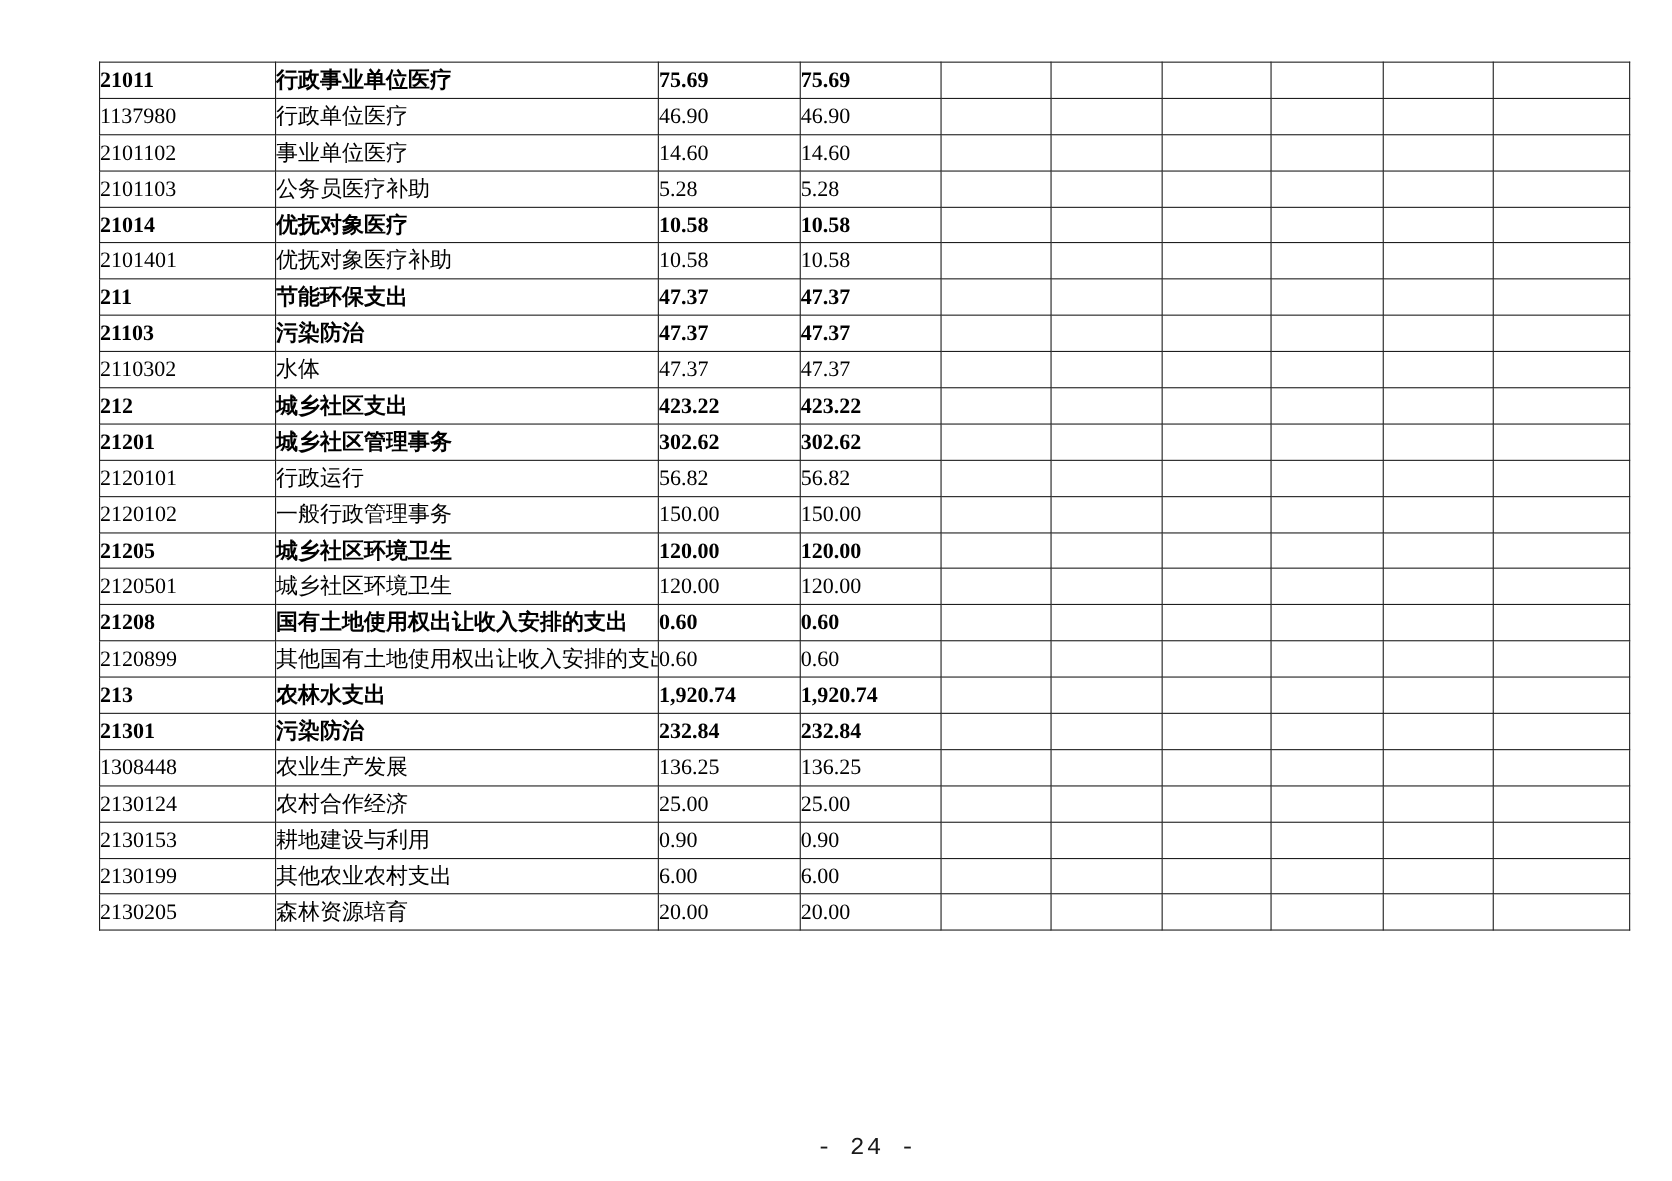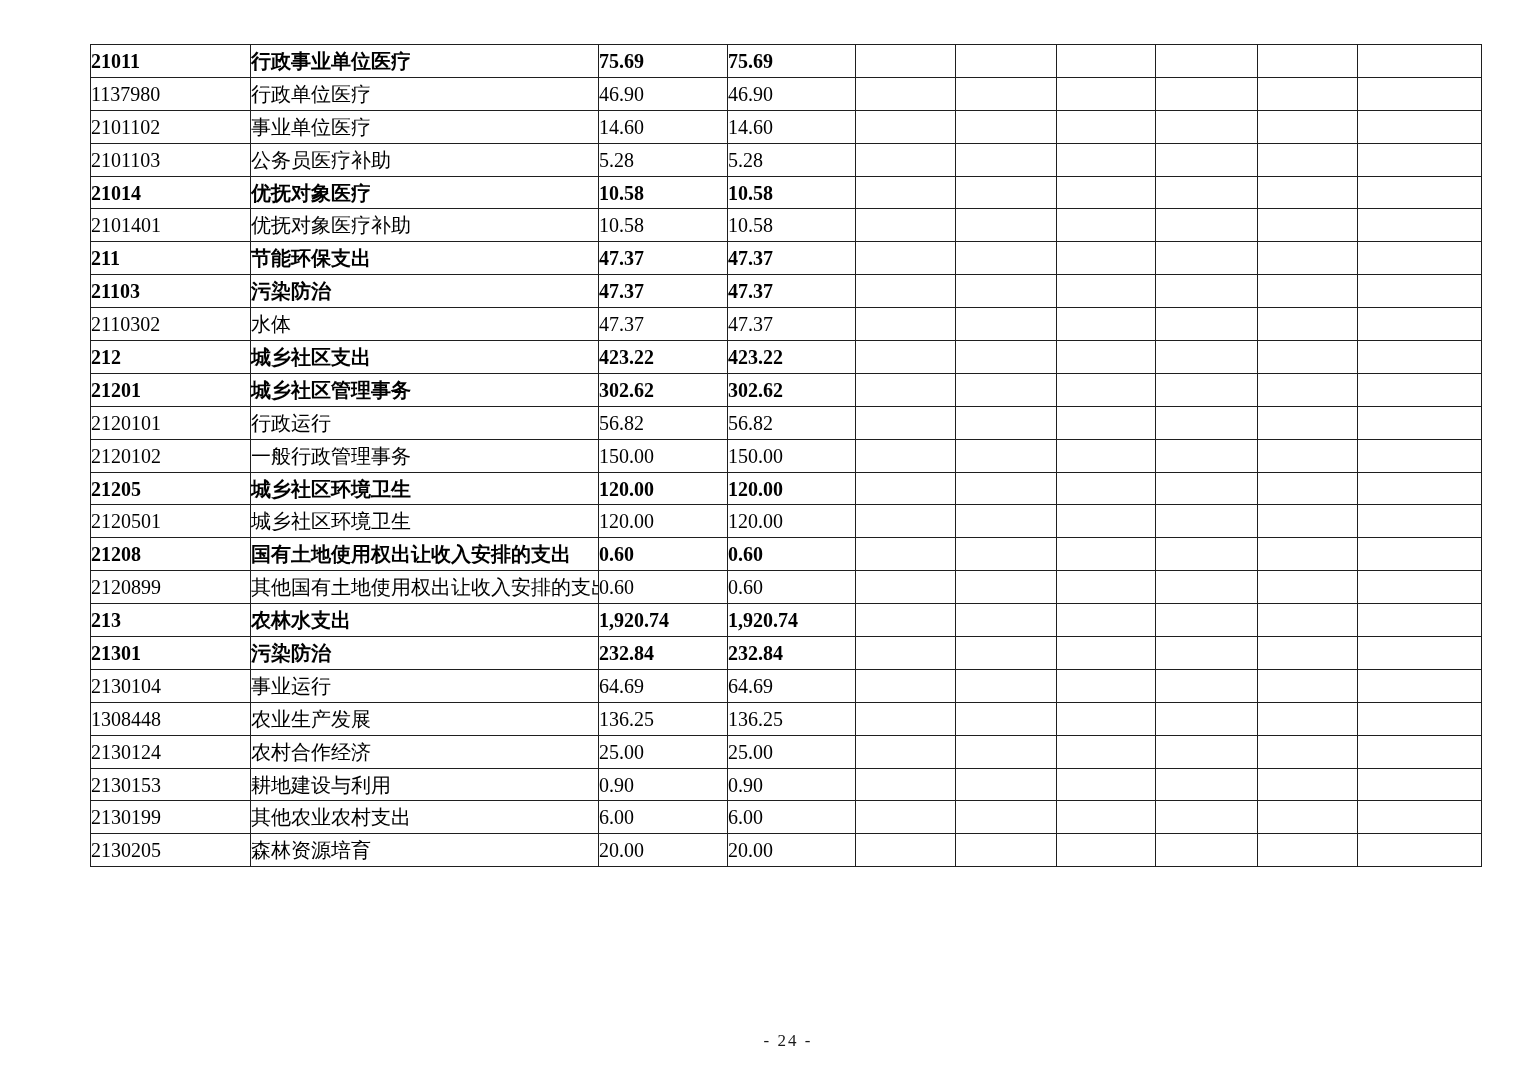--- a/index.html
+++ b/index.html
@@ -16,21 +16,21 @@
     overflow: hidden;
   }
   .doc-page {
     position: absolute;
     inset: 0;
     background: #ffffff;
   }
   table.budget-table {
     position: absolute;
     left: 90px;
-    top: 44px;
+    top: 56px;
     border-collapse: collapse;
     table-layout: fixed;
     width: 1391px;
   }
   table.budget-table td {
     border: 1.7px solid #1f1f1f;
     height: 31.9px;
     padding: 0;
     font-size: 20px;
     vertical-align: middle;
@@ -41,24 +41,24 @@
   td.c-code { padding-left: 4px; }
   td.c-name { padding-left: 4px; font-size: 19px; }
   td.c-amt1, td.c-amt2 { text-align: left; padding-right: 5px; }
   tr.bold-row td { font-weight: bold; }
   .page-number {
     position: absolute;
     left: 738px;
     top: 1031px;
     width: 100px;
     text-align: center;
-    font-size: 17px;
+    font-size: 22px;
     letter-spacing: 2px;
     color: #1a1a1a;
-    font-family: Liberation Serif, serif;
+    font-family: Liberation Mono, monospace;
   }
 </style>
 </head>
 <body>
 
 <div class="doc-page">
 
   <table class="budget-table">
     <colgroup>
       <col style="width:160px">
@@ -295,32 +295,20 @@
           <td class="c-amt1">232.84</td>
           <td class="c-amt2">232.84</td>
           <td class="c-empty"></td>
           <td class="c-empty"></td>
           <td class="c-empty"></td>
           <td class="c-empty"></td>
           <td class="c-empty"></td>
           <td class="c-empty"></td>
         </tr>
         <tr>
-          <td class="c-code">2130104</td>
-          <td class="c-name">事业运行</td>
-          <td class="c-amt1">64.69</td>
-          <td class="c-amt2">64.69</td>
-          <td class="c-empty"></td>
-          <td class="c-empty"></td>
-          <td class="c-empty"></td>
-          <td class="c-empty"></td>
-          <td class="c-empty"></td>
-          <td class="c-empty"></td>
-        </tr>
-        <tr>
           <td class="c-code">1308448</td>
           <td class="c-name">农业生产发展</td>
           <td class="c-amt1">136.25</td>
           <td class="c-amt2">136.25</td>
           <td class="c-empty"></td>
           <td class="c-empty"></td>
           <td class="c-empty"></td>
           <td class="c-empty"></td>
           <td class="c-empty"></td>
           <td class="c-empty"></td>

